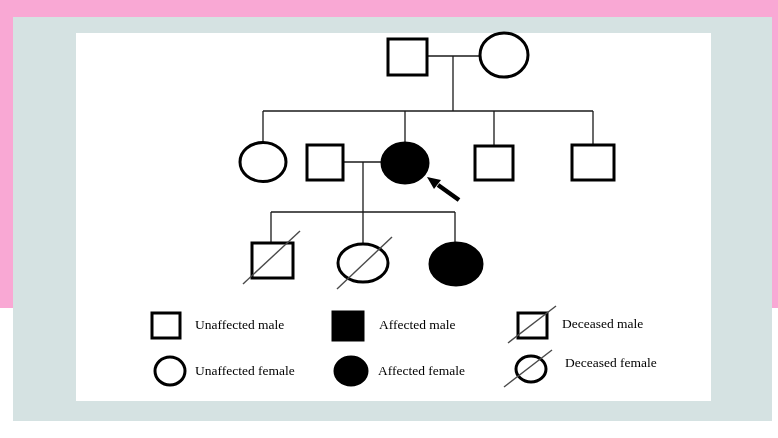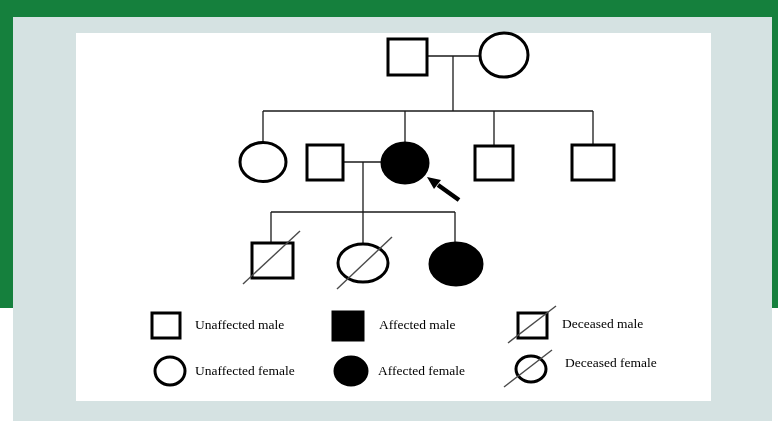--- a/index.html
+++ b/index.html
@@ -5,21 +5,21 @@
   html, body { margin: 0; padding: 0; }
   body {
     width: 778px; height: 438px;
     background: #ffffff;
     font-family: "Liberation Serif", serif;
     overflow: hidden;
   }
   .canvas {
     position: relative;
     width: 778px; height: 308px;
-    background: #15803d;
+    background: #f9a8d4;
   }
   .teal-mat {
     position: absolute;
     left: 13px; top: 17px;
     width: 759px; height: 404px;
   }
   .white-panel {
     position: absolute;
     left: 76px; top: 33px;
     width: 635px; height: 368px;

